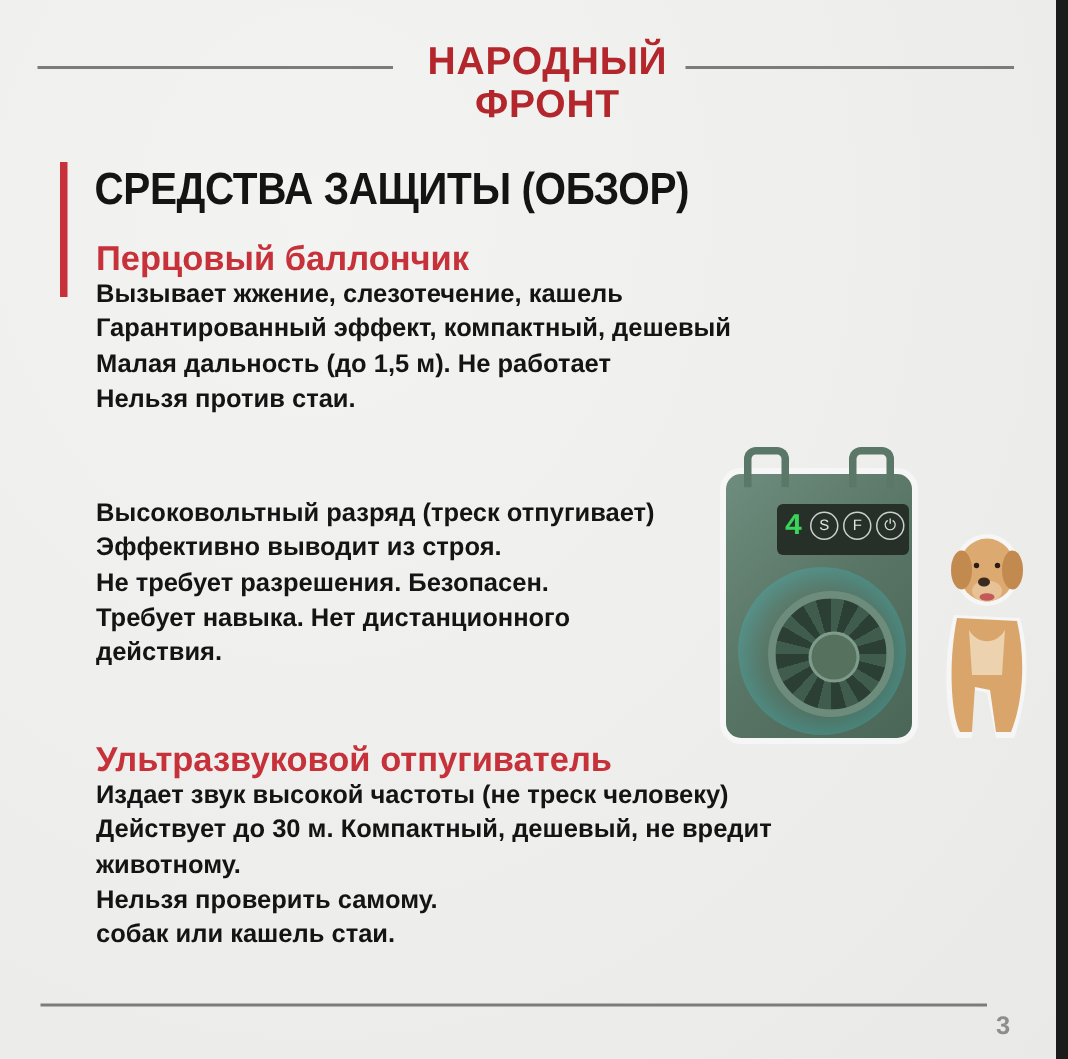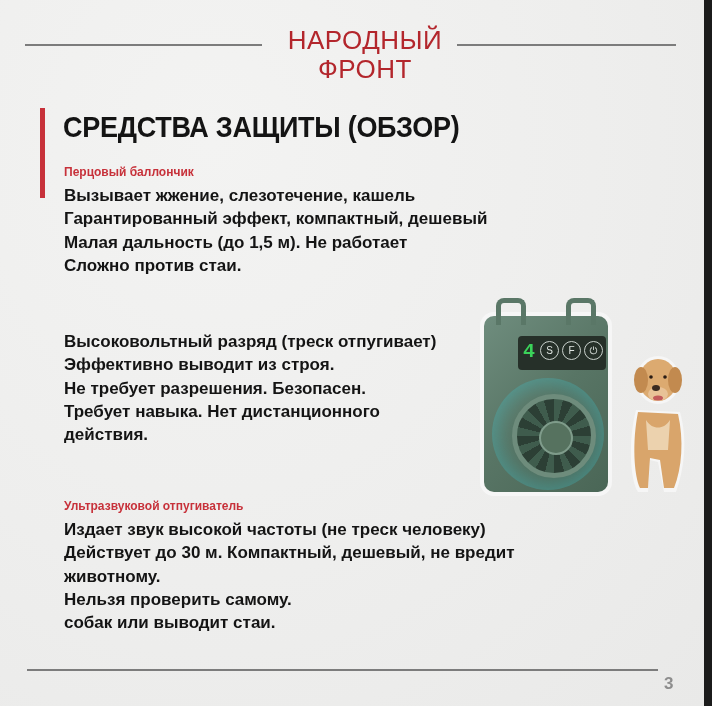--- a/index.html
+++ b/index.html
@@ -10,31 +10,31 @@
     }
     .page {
       position: absolute; left: 0; top: 0; width: 704px; height: 706px;
       background: radial-gradient(ellipse at 30% 20%, #f3f3f2 0%, #eeeeed 55%, #e9e9e8 100%);
     }
     .edge-strip { position: absolute; left: 704px; top: 0; width: 8px; height: 706px; background: #1b1b1b; }
 
     .rule { position: absolute; height: 2px; background: #7c7c7c; }
     .logo {
       position: absolute; left: 270px; top: 26px; width: 190px; text-align: center;
-      color: #b3262c; font-weight: normal; font-size: 26px; line-height: 29px; letter-spacing: 0.5px;
+      color: #b3262c; font-weight: bold; font-size: 26px; line-height: 29px; letter-spacing: 0.5px;
       font-family: "Liberation Sans", sans-serif;
     }
     .title-bar { position: absolute; left: 40px; top: 108px; width: 5px; height: 90px; background: #c7313a; }
     .title {
       position: absolute; left: 63px; top: 110px; font-size: 30px; font-weight: bold; color: #141414;
       letter-spacing: -0.3px; transform: scaleX(0.9); transform-origin: left center; white-space: nowrap;
     }
 
     .section { position: absolute; left: 64px; }
-    .section .head { color: #c7313a; font-weight: bold; font-size: 12px; line-height: 23px; white-space: nowrap; }
+    .section .head { color: #c7313a; font-weight: bold; font-size: 23px; line-height: 23px; white-space: nowrap; }
     .section .line { color: #141414; font-weight: bold; font-size: 17px; line-height: 23.3px; white-space: nowrap; }
 
     .illustration { position: absolute; left: 478px; top: 294px; width: 226px; height: 210px; }
     .device {
       position: absolute; left: 6px; top: 22px; width: 124px; height: 176px;
       background: linear-gradient(135deg, #6f8d7e 0%, #587565 50%, #4a6656 100%);
       border-radius: 10px; box-shadow: 0 0 0 4px #f6f6f6;
     }
     .hook { position: absolute; top: -18px; width: 20px; height: 22px; border: 5px solid #5a7767; border-bottom: none; border-radius: 8px 8px 0 0; }
     .panel { position: absolute; left: 34px; top: 20px; width: 88px; height: 34px; background: #263029; border-radius: 4px; }
@@ -68,38 +68,38 @@
   </div>
 
   <div class="title-bar"></div>
   <div class="title">СРЕДСТВА ЗАЩИТЫ (ОБЗОР)</div>
 
   <div class="section" style="top:161px;">
     <div class="head">Перцовый баллончик</div>
     <div class="line">Вызывает жжение, слезотечение, кашель</div>
     <div class="line">Гарантированный эффект, компактный, дешевый</div>
     <div class="line">Малая дальность (до 1,5 м). Не работает</div>
-    <div class="line">Сложно против стаи.</div>
+    <div class="line">Нельзя против стаи.</div>
   </div>
 
   <div class="section" style="top:330px;">
     <div class="line">Высоковольтный разряд (треск отпугивает)</div>
     <div class="line">Эффективно выводит из строя.</div>
     <div class="line">Не требует разрешения. Безопасен.</div>
     <div class="line">Требует навыка. Нет дистанционного</div>
     <div class="line">действия.</div>
   </div>
 
   <div class="section" style="top:495px;">
     <div class="head">Ультразвуковой отпугиватель</div>
     <div class="line">Издает звук высокой частоты (не треск человеку)</div>
     <div class="line">Действует до 30 м. Компактный, дешевый, не вредит</div>
     <div class="line">животному.</div>
     <div class="line">Нельзя проверить самому.</div>
-    <div class="line">собак или выводит стаи.</div>
+    <div class="line">собак или кашель стаи.</div>
   </div>
 
   <div class="illustration">
     <div class="device">
       <div class="hook" style="left:12px;"></div>
       <div class="hook" style="left:82px;"></div>
       <div class="panel">
         <span class="digit">4</span>
         <span class="btn" style="left:22px;">S</span>
         <span class="btn" style="left:44px;">F</span>

